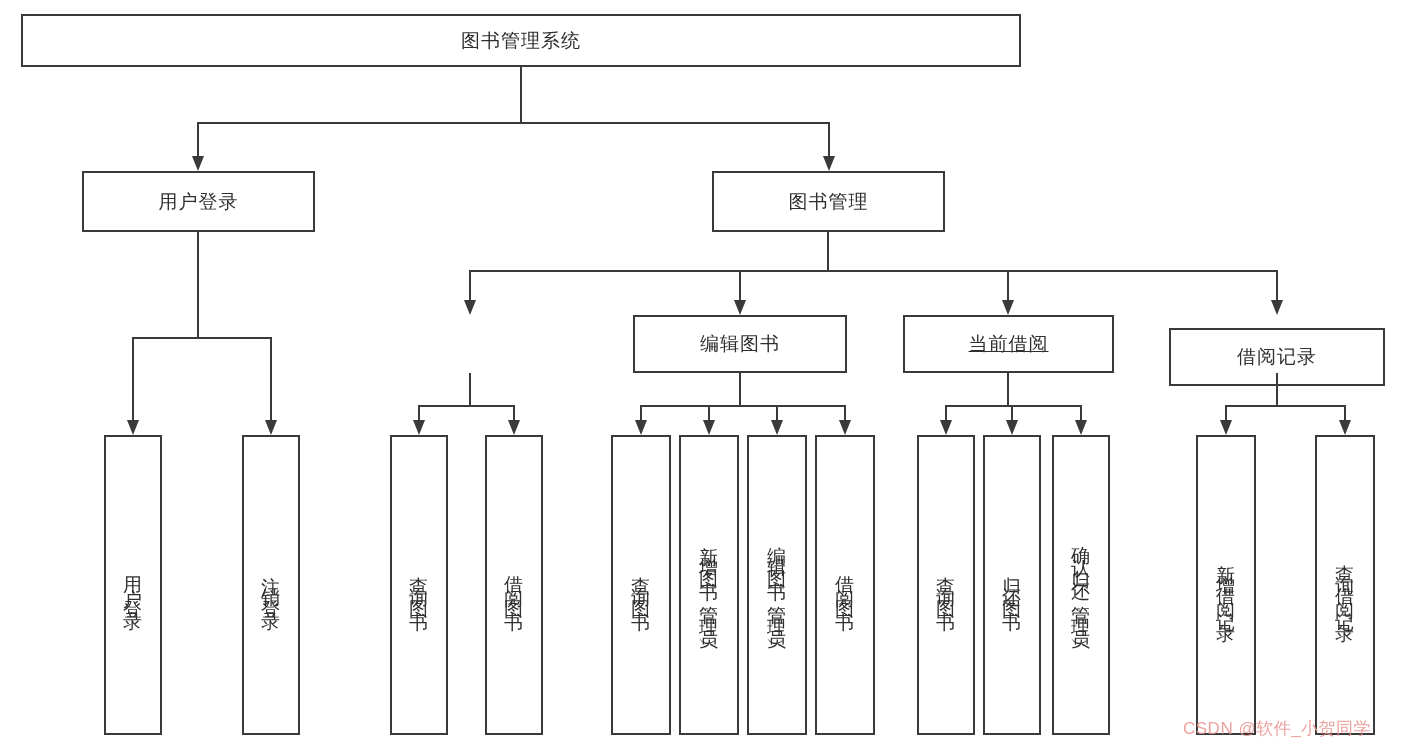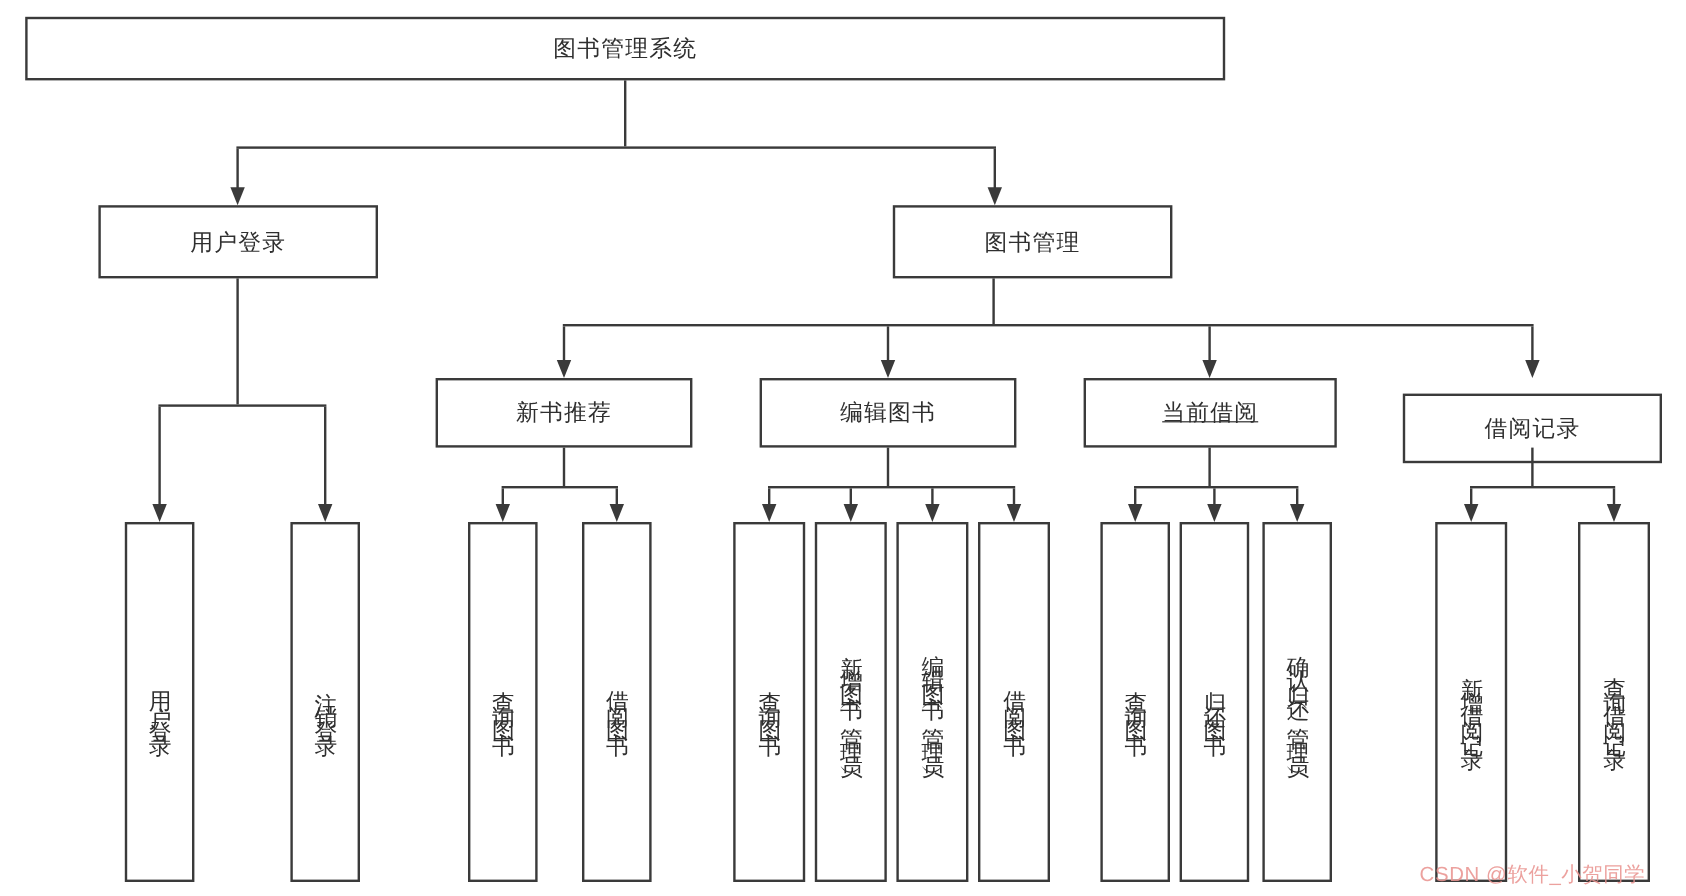--- a/index.html
+++ b/index.html
@@ -69,21 +69,21 @@
   <div class="line" style="left:520px; top:67px; width:2px; height:55px;"></div>
   <div class="line" style="left:197px; top:122px; width:633px; height:2px;"></div>
   <div class="line" style="left:197px; top:124px; width:2px; height:33px;"></div>
   <div class="arrow" style="left:192px; top:156px;"></div>
   <div class="line" style="left:828px; top:124px; width:2px; height:33px;"></div>
   <div class="arrow" style="left:823px; top:156px;"></div>
 
   <div class="box" style="left:82px; top:171px; width:233px; height:61px;">
     <span class="h-label">用户登录</span>
   </div>
-  <div class="box" style="left:712px; top:171px; width:233px; height:61px;margin-left:32px;">
+  <div class="box" style="left:712px; top:171px; width:233px; height:61px;">
     <span class="h-label">图书管理</span>
   </div>
 
   <div class="line" style="left:197px; top:232px; width:2px; height:105px;"></div>
   <div class="line" style="left:132px; top:337px; width:140px; height:2px;"></div>
   <div class="line" style="left:132px; top:339px; width:2px; height:82px;"></div>
   <div class="arrow" style="left:127px; top:420px;"></div>
   <div class="line" style="left:270px; top:339px; width:2px; height:82px;"></div>
   <div class="arrow" style="left:265px; top:420px;"></div>
 
@@ -91,23 +91,20 @@
   <div class="line" style="left:469px; top:270px; width:809px; height:2px;"></div>
   <div class="line" style="left:469px; top:272px; width:2px; height:30px;"></div>
   <div class="arrow" style="left:464px; top:300px;"></div>
   <div class="line" style="left:739px; top:272px; width:2px; height:30px;"></div>
   <div class="arrow" style="left:734px; top:300px;"></div>
   <div class="line" style="left:1007px; top:272px; width:2px; height:30px;"></div>
   <div class="arrow" style="left:1002px; top:300px;"></div>
   <div class="line" style="left:1276px; top:272px; width:2px; height:30px;"></div>
   <div class="arrow" style="left:1271px; top:300px;"></div>
 
-  <div class="box" style="left:363px; top:315px; width:214px; height:58px;">
-    <span class="h-label">新书推荐</span>
-  </div>
   <div class="box" style="left:633px; top:315px; width:214px; height:58px;">
     <span class="h-label">编辑图书</span>
   </div>
   <div class="box" style="left:903px; top:315px; width:211px; height:58px;text-decoration:underline;">
     <span class="h-label">当前借阅</span>
   </div>
   <div class="box" style="left:1169px; top:328px; width:216px; height:58px;">
     <span class="h-label">借阅记录</span>
   </div>
 

